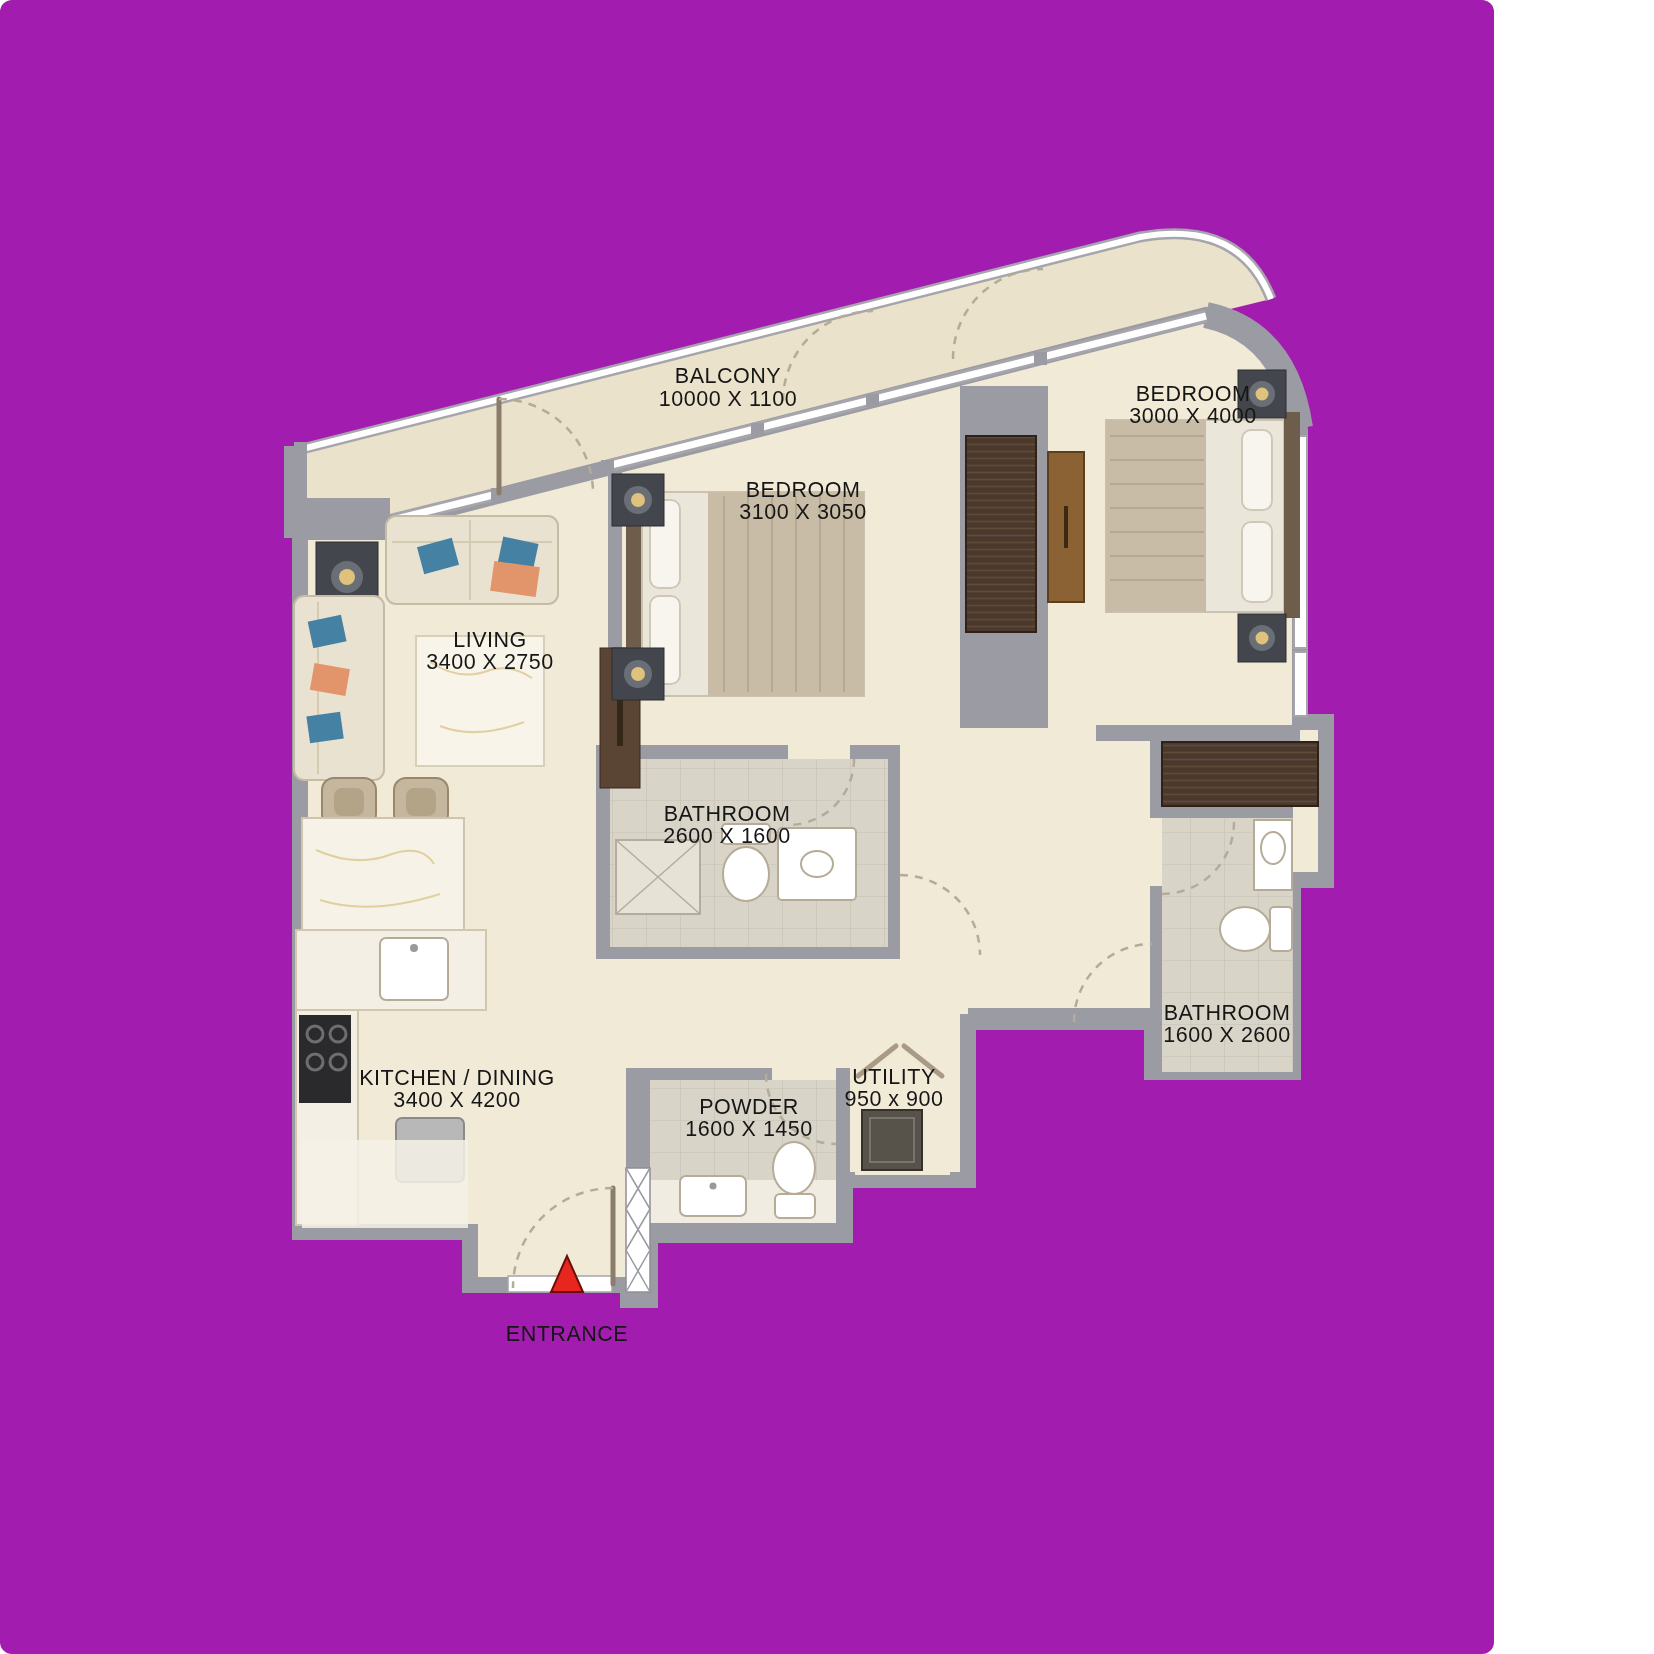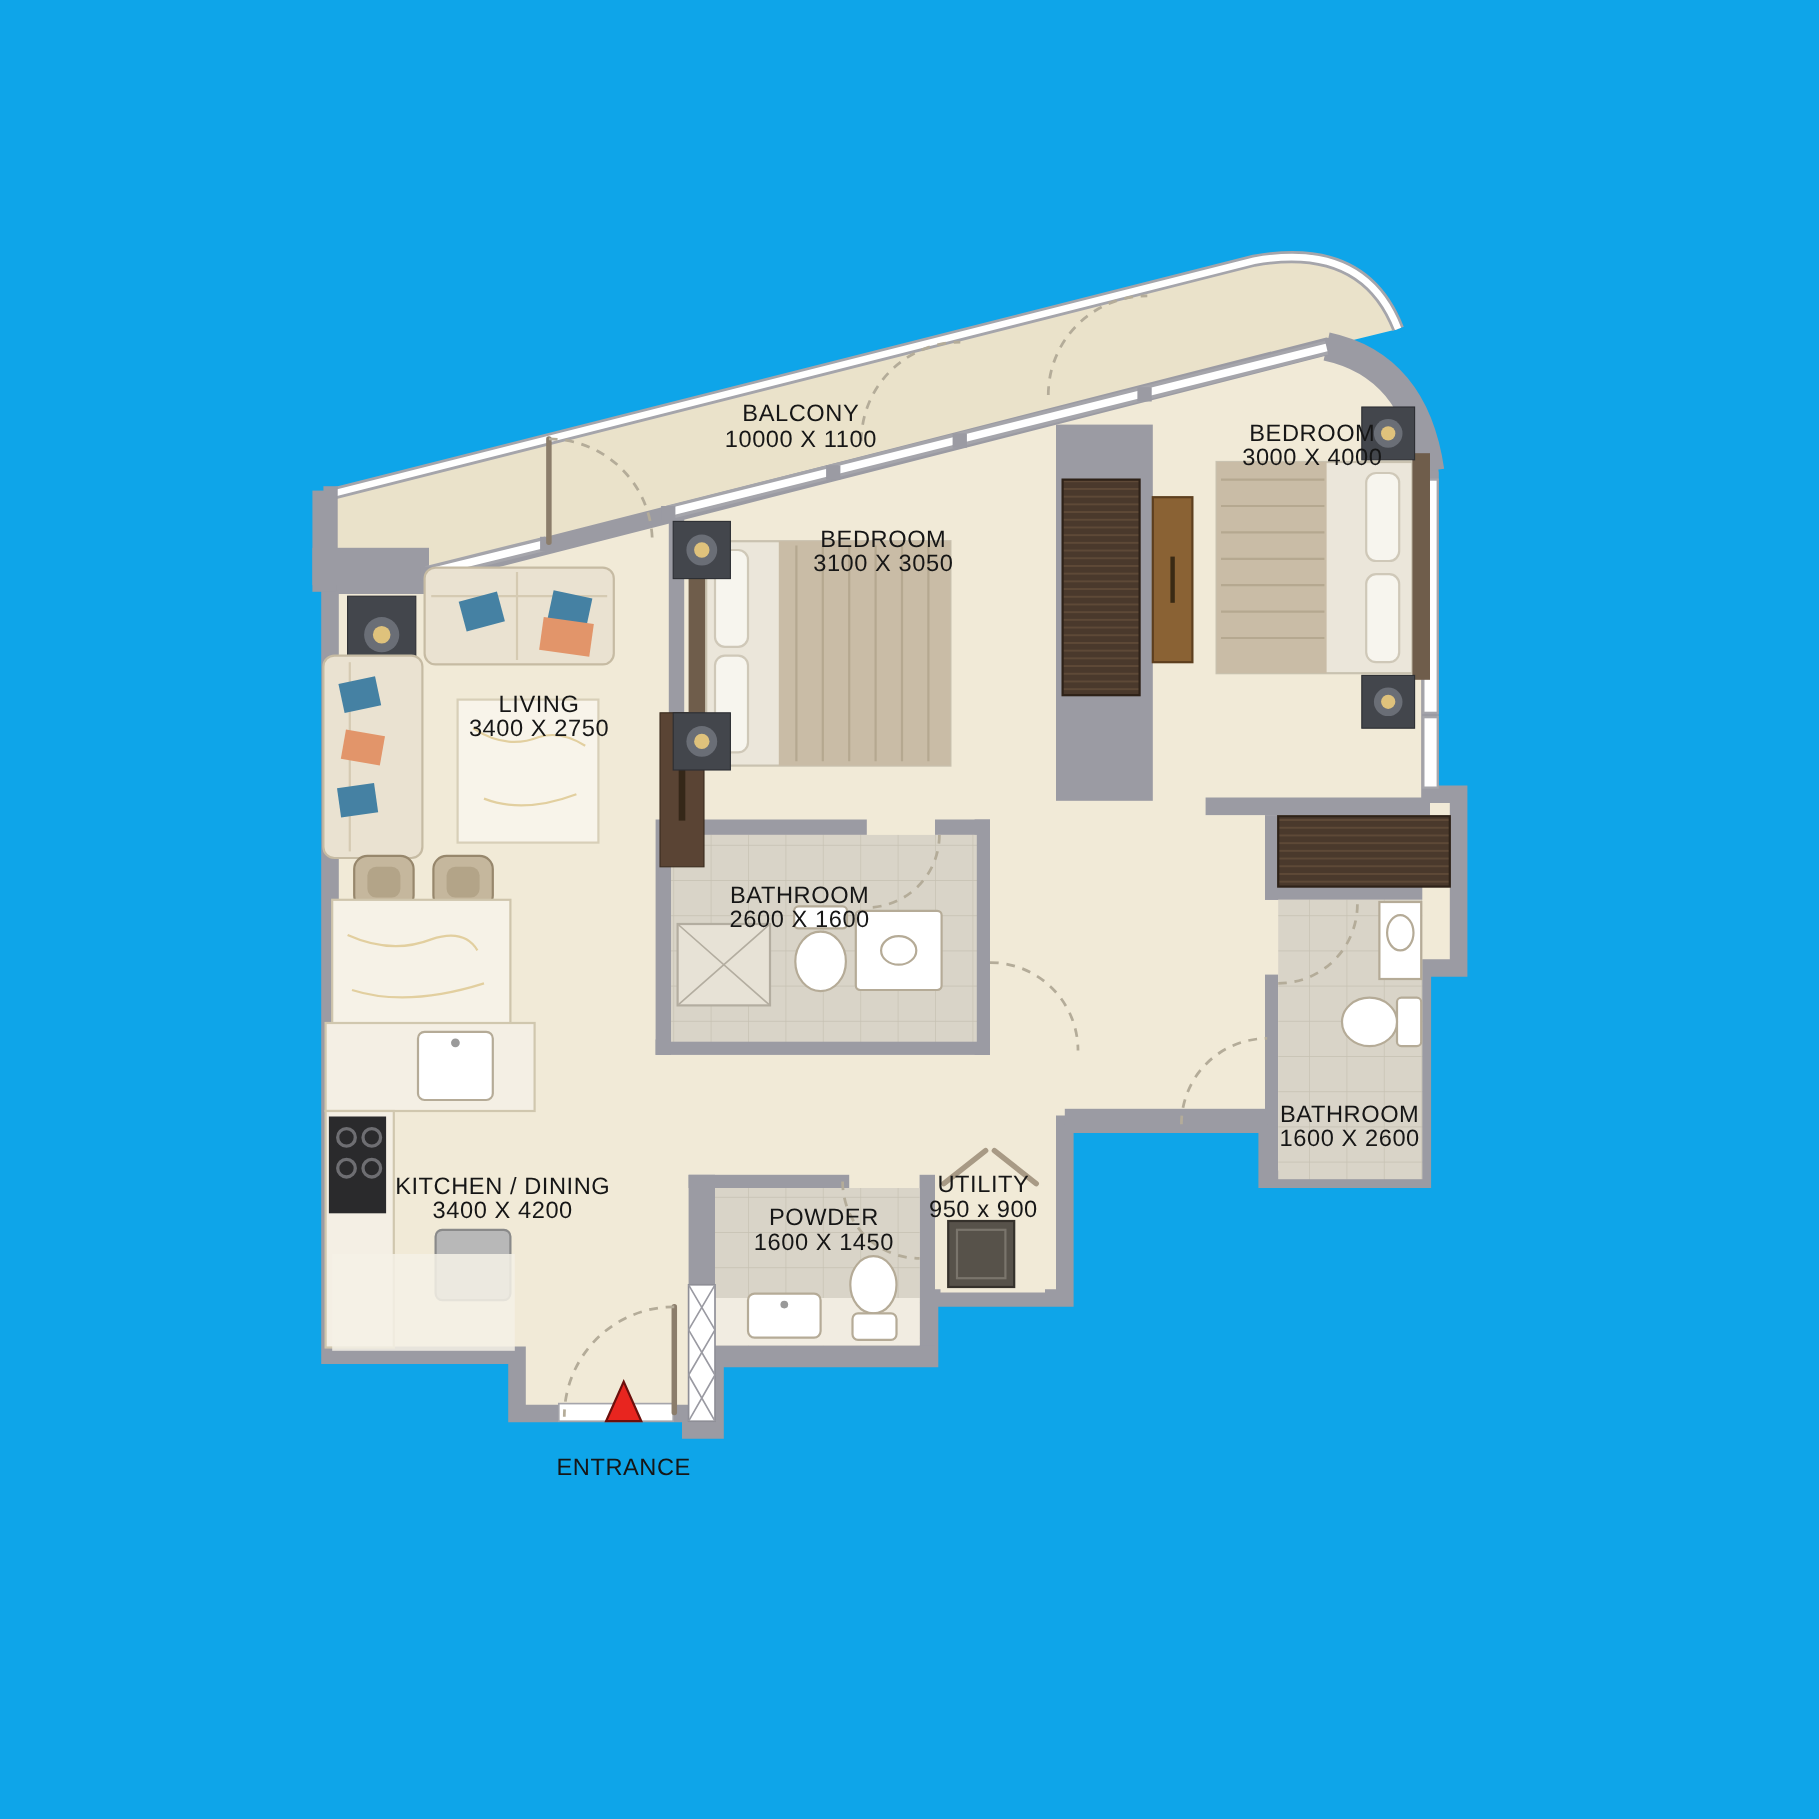--- a/index.html
+++ b/index.html
@@ -1,17 +1,17 @@
 <!DOCTYPE html>
 <html><head>
 <meta charset="utf-8">
 <style>
   html,body{margin:0;padding:0;background:#ffffff;}
-  .canvas{position:relative;width:1654px;height:1654px;background:#0ea5e9;overflow:hidden;
-          font-family:"Liberation Sans",sans-serif;}
+  .canvas{position:relative;width:1494px;height:1654px;background:#a21caf;overflow:hidden;
+          font-family:"Liberation Sans",sans-serif;border-radius:12px;}
   svg{position:absolute;left:0;top:0;}
   .room-label{font-family:"Liberation Sans",sans-serif;font-size:21.5px;fill:#161616;
               letter-spacing:.5px;text-anchor:middle;}
   .wall{fill:#9b9ba3;}
   .dash{fill:none;stroke:#b4ac99;stroke-width:2.5;stroke-dasharray:8 7;}
   .leaf{stroke:#8b7d6b;stroke-width:5;stroke-linecap:round;}
   .fixture{fill:#ffffff;stroke:#b5ab97;stroke-width:2;}
 </style>
 </head>
 <body>

